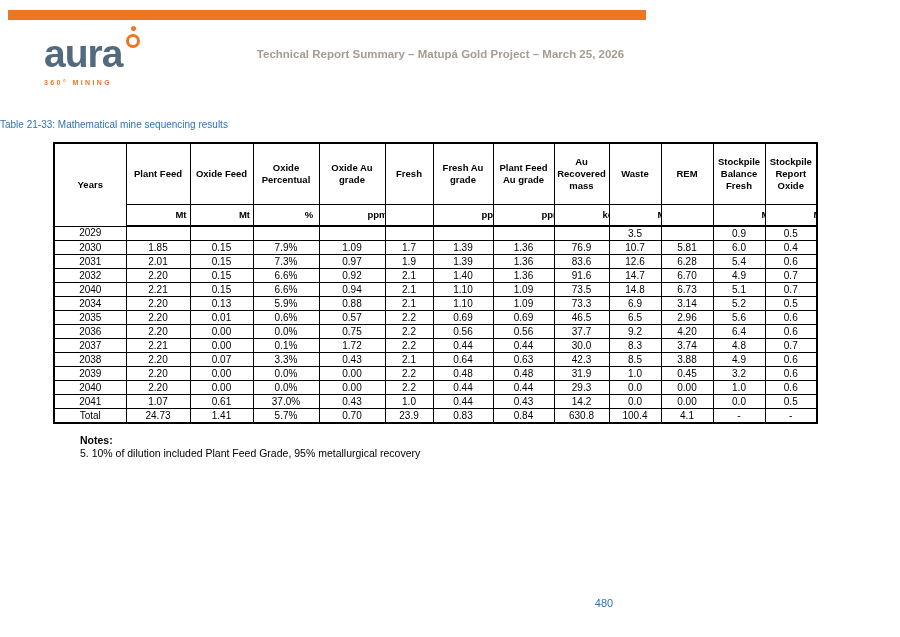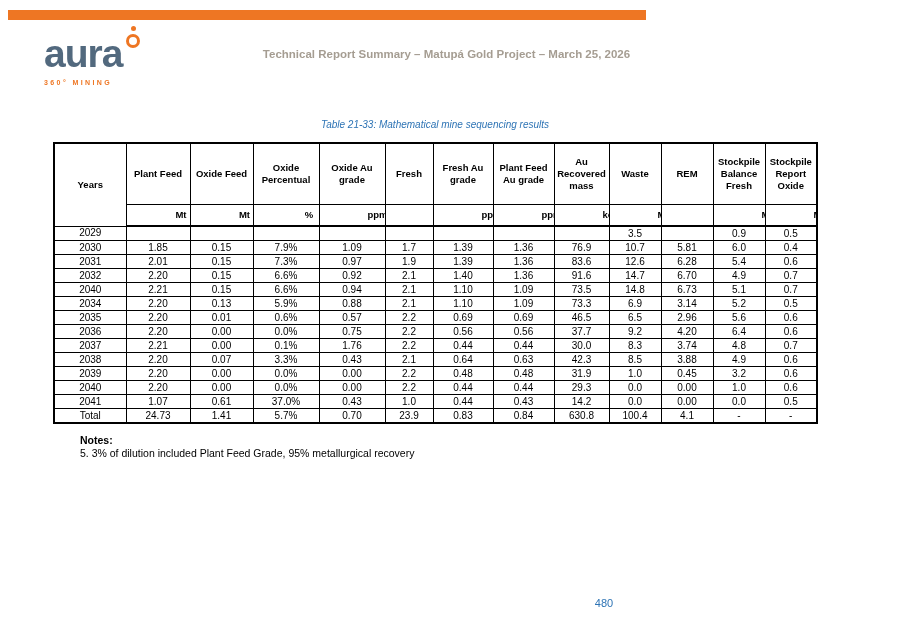--- a/index.html
+++ b/index.html
@@ -29,28 +29,28 @@
     display: flex; flex-direction: column; align-items: center;
   }
   .mark-dot { width: 5px; height: 5px; border-radius: 50%; background: #EE7623; margin-bottom: 3px; }
   .mark-ring { width: 8px; height: 8px; border: 3.5px solid #EE7623; border-radius: 50%; }
   .logo-tagline {
     margin-top: 5px; font-size: 7px; font-weight: bold;
     letter-spacing: 2.4px; color: #EE7623;
   }
 
   .header-title {
-    position: absolute; left: 14px; top: 48px; width: 865px;
+    position: absolute; left: 8px; top: 48px; width: 865px;
     text-align: center; font-size: 11.5px; font-weight: bold;
     color: #A59D92;
   }
 
   .caption {
     position: absolute; left: 0; top: 119px; width: 870px;
-    text-align: center; font-size: 10px; font-style: italic;
+    text-align: left; font-size: 10px; 
     color: #2E74B5;
   }
 
   table.seq {
     position: absolute; left: 53px; top: 142px; width: 763px;
     border-collapse: collapse; border: 2px solid #000;
     table-layout: fixed;
   }
   table.seq th, table.seq td {
     border: 1px solid #000; text-align: center; vertical-align: middle;
@@ -259,21 +259,21 @@
           <td>9.2</td>
           <td>4.20</td>
           <td>6.4</td>
           <td>0.6</td>
         </tr>
         <tr>
           <td>2037</td>
           <td>2.21</td>
           <td>0.00</td>
           <td>0.1%</td>
-          <td>1.76</td>
+          <td>1.72</td>
           <td>2.2</td>
           <td>0.44</td>
           <td>0.44</td>
           <td>30.0</td>
           <td>8.3</td>
           <td>3.74</td>
           <td>4.8</td>
           <td>0.7</td>
         </tr>
         <tr>
@@ -349,18 +349,18 @@
           <td>100.4</td>
           <td>4.1</td>
           <td>-</td>
           <td>-</td>
         </tr>
       </tbody>
   </table>
 
   <div class="notes">
     <div class="notes-heading">Notes:</div>
-    <div class="note-item">5. 3% of dilution included Plant Feed Grade, 95% metallurgical recovery</div>
+    <div class="note-item">5. 10% of dilution included Plant Feed Grade, 95% metallurgical recovery</div>
   </div>
 
   <div class="page-number">480</div>
 
 </div>
 
 </body></html>

